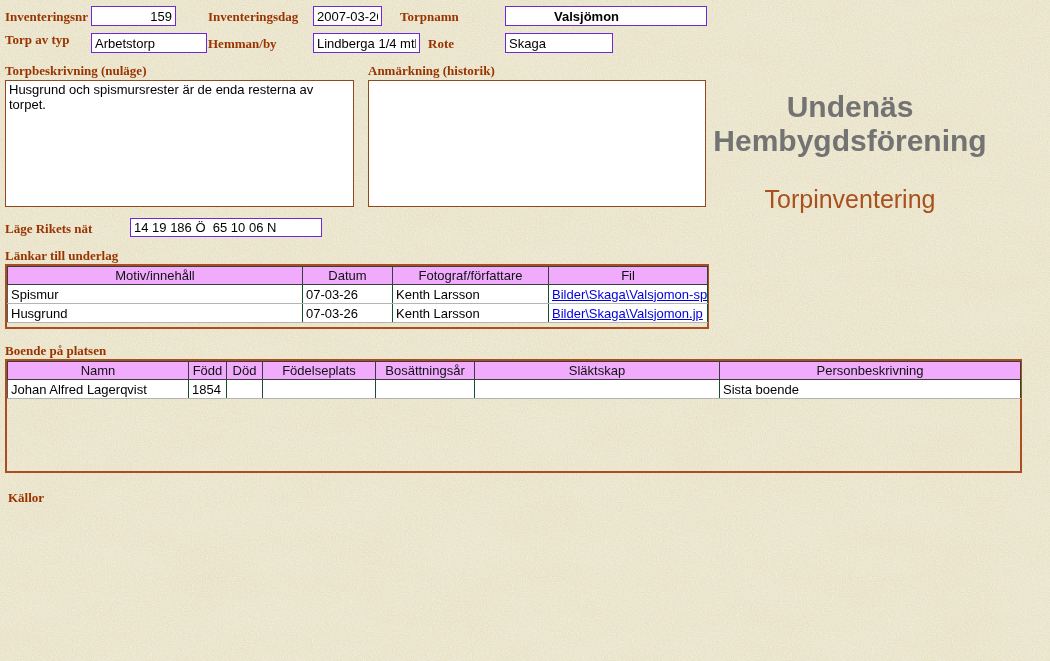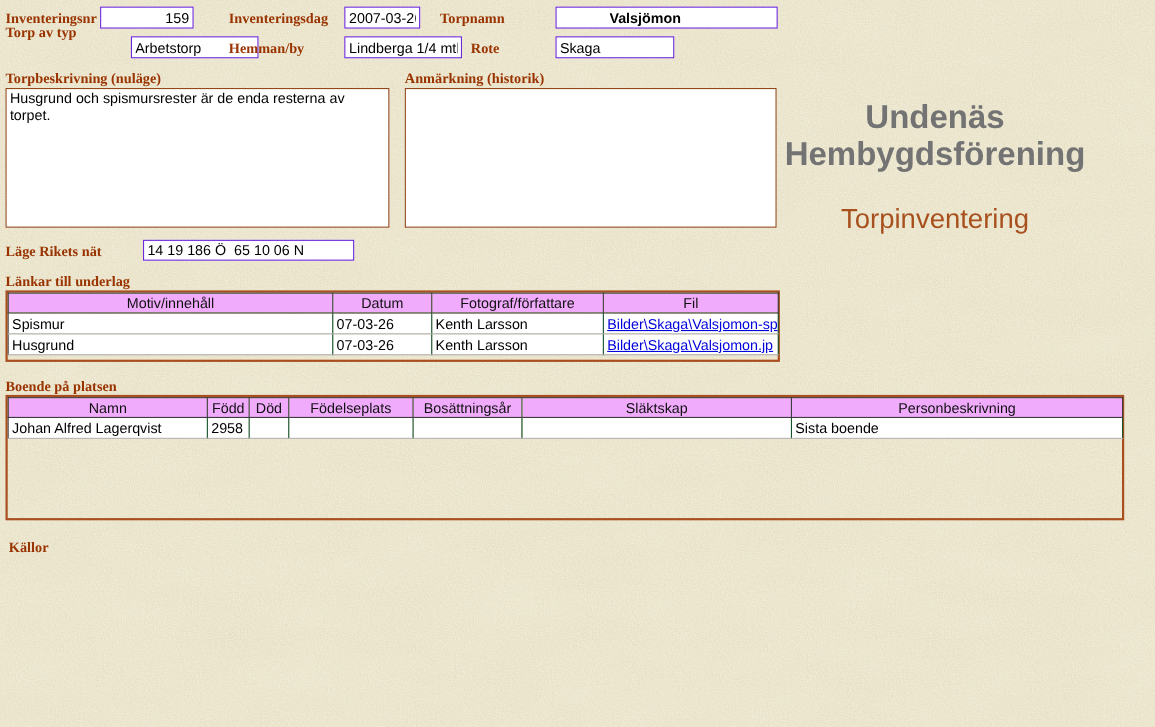--- a/index.html
+++ b/index.html
@@ -57,22 +57,22 @@
     <rect width="1050" height="661" filter="url(#paper)"></rect>
   </svg>
 
   <div class="abs flabel" style="left:5px;top:9px">Inventeringsnr</div>
   <input class="tin num abs" style="left: 91px; top: 6px; width: 85px;" value="159">
   <div class="abs flabel" style="left:208px;top:9px">Inventeringsdag</div>
   <input class="tin abs" style="left: 313px; top: 6px; width: 69px;" value="2007-03-26">
   <div class="abs flabel" style="left:400px;top:9px">Torpnamn</div>
   <input class="tin bold abs" style="left: 505px; top: 6px; width: 202px; padding-left: 48px;" value="Valsjömon">
 
-  <div class="abs flabel" style="left:5px;top:22px">Torp av typ</div>
-  <input class="tin abs" style="left: 91px; top: 33px; width: 116px; margin-left: 28px;" value="Arbetstorp">
+  <div class="abs flabel" style="left:5px;top:32px">Torp av typ</div>
+  <input class="tin abs" style="left: 91px; top: 33px; width: 116px;" value="Arbetstorp">
   <div class="abs flabel" style="left:208px;top:36px">Hemman/by</div>
   <input class="tin abs" style="left: 313px; top: 33px; width: 107px;" value="Lindberga 1/4 mtl">
   <div class="abs flabel" style="left:428px;top:36px">Rote</div>
   <input class="tin abs" style="left: 505px; top: 33px; width: 108px;" value="Skaga">
 
   <div class="abs flabel" style="left:5px;top:63px">Torpbeskrivning (nuläge)</div>
   <div class="abs flabel" style="left:368px;top:63px">Anmärkning (historik)</div>
   <textarea class="tarea" style="left: 5px; top: 80px; width: 349px; height: 127px;">Husgrund och spismursrester är de enda resterna av torpet.</textarea>
   <textarea class="tarea" style="left: 368px; top: 80px; width: 338px; height: 127px;"></textarea>
 
@@ -135,21 +135,21 @@
           <th>Död</th>
           <th>Födelseplats</th>
           <th>Bosättningsår</th>
           <th>Släktskap</th>
           <th>Personbeskrivning</th>
         </tr>
       </thead>
       <tbody>
         <tr>
           <td>Johan Alfred Lagerqvist</td>
-          <td>2958</td>
+          <td>1854</td>
           <td></td>
           <td></td>
           <td></td>
           <td></td>
           <td>Sista boende</td>
         </tr>
       </tbody>
     </table>
   </div>
 

